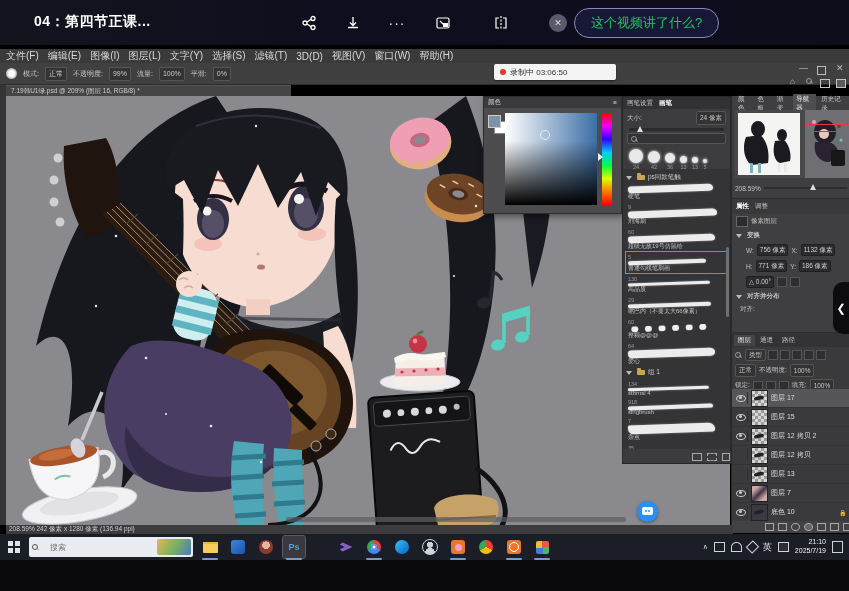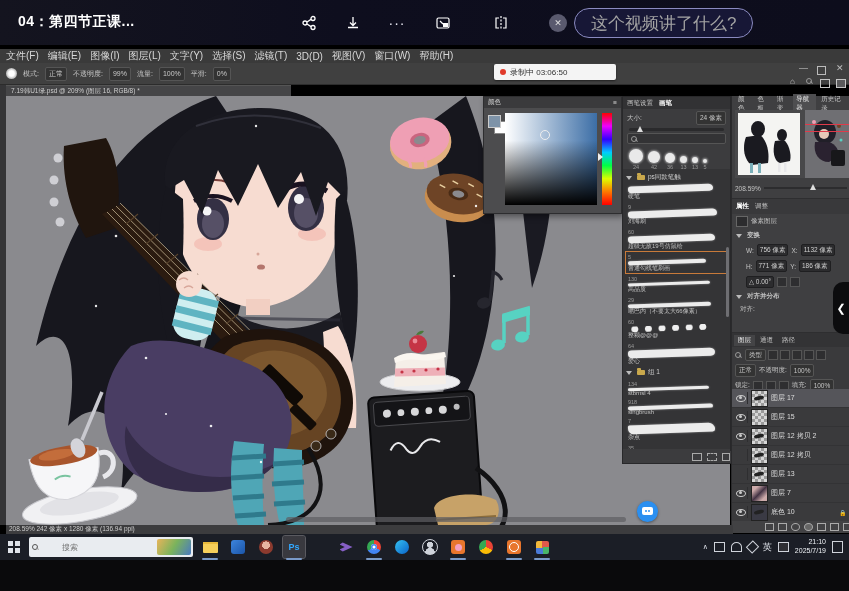--- a/index.html
+++ b/index.html
@@ -1,27 +1,27 @@
 <!DOCTYPE html>
 <html><head>
 <meta charset="utf-8">
 <style>
   html,body{margin:0;padding:0;background:#000;}
   body{width:849px;height:591px;position:relative;overflow:hidden;
        font-family:"Liberation Sans","DejaVu Sans",sans-serif;color:#ddd;}
   .abs{position:absolute;}
   
   .topbar{left:0;top:0;width:849px;height:45px;background:linear-gradient(90deg,#14141f,#0e0e1e 40%,#0d0d1c);}
-  .vtitle{left:18px;top:13px;font-size:14px;font-weight:bold;color:#fff;letter-spacing:.5px;}
+  .vtitle{left:34px;top:13px;font-size:14px;font-weight:bold;color:#fff;letter-spacing:.5px;}
   .tico{top:12px;width:22px;height:22px;color:#e8e8f2;display:flex;align-items:center;justify-content:center;cursor:pointer;}
   .dots{font-size:14px;letter-spacing:1px;color:#e8e8f2;}
   .xcirc{left:549px;top:14px;width:18px;height:18px;border-radius:50%;background:#5a5a6e;color:#ddd;font-size:9px;
          display:flex;align-items:center;justify-content:center;}
   .askpill{left:574px;top:8px;height:28px;padding:0 16px;border:1px solid #8a8ac0;border-radius:15px;
-           background:#171736;color:#a3a3a3;font-size:17px;display:flex;align-items:center;}
+           background:#171736;color:#22c55e;font-size:13px;display:flex;align-items:center;}
   .avpill{left:752px;top:6px;width:86px;height:32px;border-radius:17px;background:linear-gradient(90deg,#3c55d8,#4b6af0);
           display:flex;align-items:center;}
   .avface{width:32px;height:32px;border-radius:50%;background:#f3f5fb;margin-left:-1px;position:relative;overflow:hidden;}
   .avface::before{content:"";position:absolute;left:7px;top:9px;width:18px;height:16px;border-radius:50%;background:#f7c8c4;}
   .avface::after{content:"";position:absolute;left:12px;top:14px;width:3px;height:3px;border-radius:50%;background:#5a3c3c;box-shadow:8px 0 0 #5a3c3c;}
   .hitxt{color:#fff;font-size:12px;font-weight:bold;margin-left:8px;}
   
   .psmenu{left:0;top:49px;width:849px;height:14px;background:#3a3a3a;display:flex;align-items:center;padding-left:6px;gap:9px;}
   .psmenu span{font-size:10px;color:#d8d8d8;text-align:center;}
   .psopts{left:0;top:63px;width:849px;height:21px;background:#404040;border-bottom:1px solid #2c2c2c;display:flex;align-items:center;gap:6px;padding-left:6px;font-size:7px;color:#c8c8c8;}
@@ -119,21 +119,21 @@
   
   .chev{left:833px;top:282px;width:16px;height:52px;background:#0c0c0e;border-radius:10px 0 0 10px;display:flex;align-items:center;justify-content:center;color:#fff;font-size:11px;}
   .chatb{left:637px;top:501px;width:21px;height:21px;border-radius:50%;background:#2b8ff0;box-shadow:0 1px 3px rgba(0,0,0,.4);position:absolute;}
   .chatb::before{content:"";position:absolute;left:5px;top:6px;width:11px;height:8px;background:#fff;border-radius:2px;}
   .chatb::after{content:"";position:absolute;left:8px;top:9px;width:2px;height:2px;background:#2b8ff0;border-radius:50%;box-shadow:3px 0 0 #2b8ff0;}
   .statusbar{left:6px;top:525px;width:724px;height:9px;background:#3c3c3e;color:#cfcfcf;font-size:6.5px;display:flex;align-items:center;padding-left:3px;}
   
   .taskbar{left:0;top:534px;width:849px;height:26px;background:#1b1e26;display:flex;align-items:center;}
   .start{width:22px;height:22px;margin-left:3px;display:flex;align-items:center;justify-content:center;}
   .start i{width:12px;height:12px;background:linear-gradient(#dfe3ea,#dfe3ea) 0 0/5px 5px no-repeat,linear-gradient(#dfe3ea,#dfe3ea) 7px 0/5px 5px no-repeat,linear-gradient(#dfe3ea,#dfe3ea) 0 7px/5px 5px no-repeat,linear-gradient(#dfe3ea,#dfe3ea) 7px 7px/5px 5px no-repeat;}
-  .tsearch{width:158px;height:20px;background:#e9ecf0;border-radius:2px;margin-left:4px;display:flex;align-items:center;gap:20px;padding:0 3px;position:relative;}
+  .tsearch{width:158px;height:20px;background:#e9ecf0;border-radius:2px;margin-left:4px;display:flex;align-items:center;gap:8px;padding:0 3px;position:relative;}
   .tsearch input{border:0;background:transparent;font-size:8px;width:100px;outline:none;color:#333;font-family:inherit;}
   .bingimg{position:absolute;right:2px;top:2px;width:34px;height:16px;border-radius:2px;background:linear-gradient(120deg,#e8b45a,#7ab35c 50%,#4a7ac0);}
   .tico2{width:22px;height:22px;margin-left:6px;border-radius:2px;display:flex;align-items:center;justify-content:center;position:relative;}
   .underl::after{content:"";position:absolute;left:3px;bottom:-2px;width:16px;height:2px;background:#7a9ac8;border-radius:1px;}
   .psbox{background:#39393f;outline:1px solid #5a5a60;}
   .tray{margin-left:auto;display:flex;align-items:center;gap:6px;padding-right:6px;color:#dfe3ea;font-size:7px;}
   .clock{text-align:right;line-height:1.25;font-size:7px;color:#eef1f5;}
   .trayico{width:9px;height:8px;border:1px solid #cfd3da;}
   
   .timeline{left:0;top:560px;width:849px;height:31px;background:#0a0a0c;}

